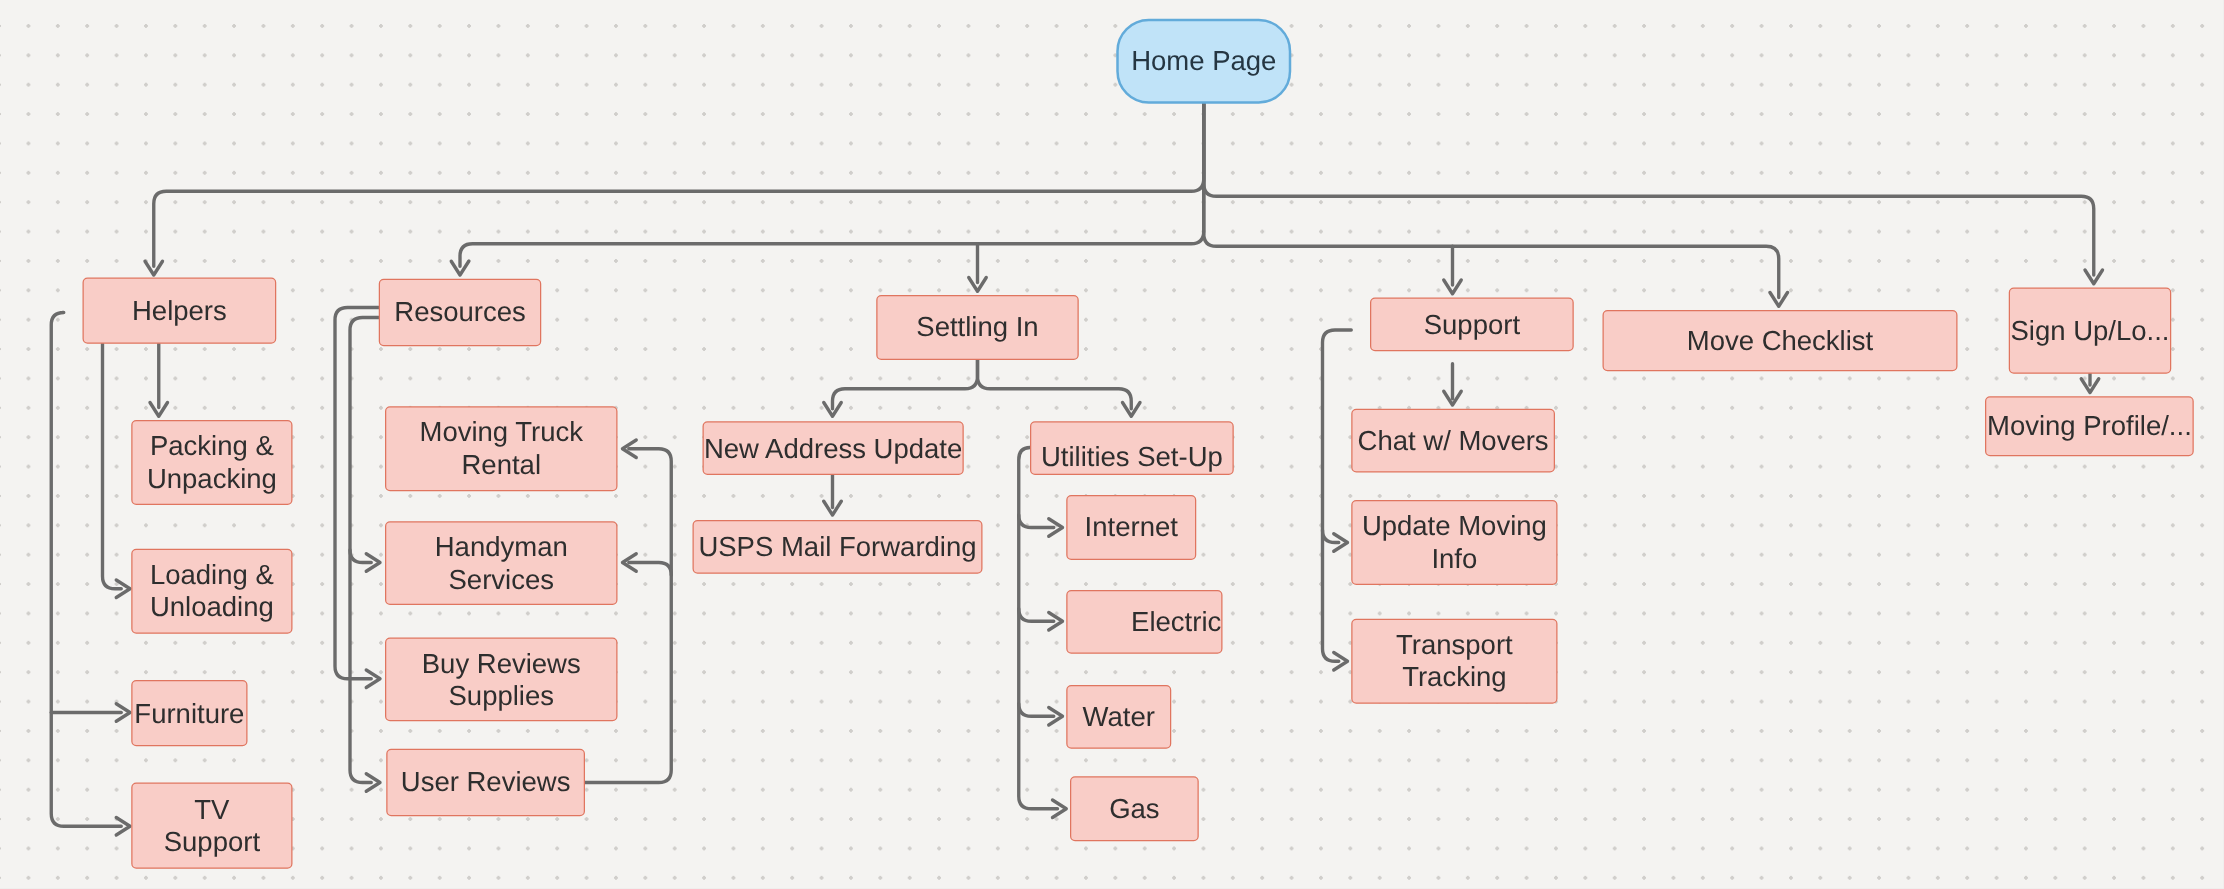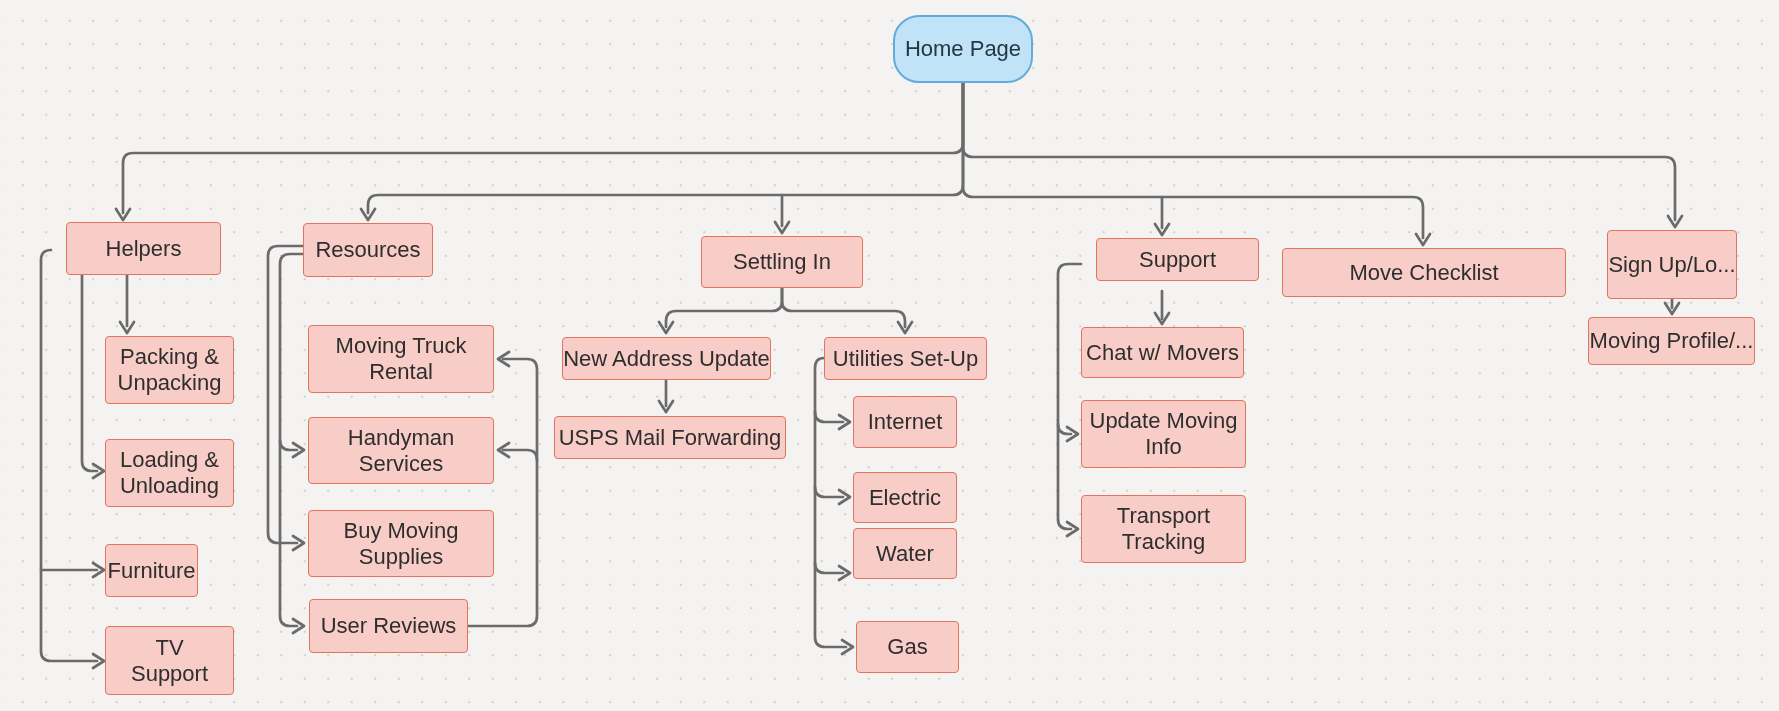--- a/index.html
+++ b/index.html
@@ -122,45 +122,45 @@
       </div>
       <div class="node" style="left: 308px; top: 325px; width: 186px; height: 68px;">
         <div class="ln">Moving Truck</div>
         <div class="ln">Rental</div>
       </div>
       <div class="node" style="left: 308px; top: 417px; width: 186px; height: 67px;">
         <div class="ln">Handyman</div>
         <div class="ln">Services</div>
       </div>
       <div class="node" style="left: 308px; top: 510px; width: 186px; height: 67px;">
-        <div class="ln">Buy Moving</div>
+        <div class="ln">Buy Reviews</div>
         <div class="ln">Supplies</div>
       </div>
       <div class="node" style="left: 309px; top: 599px; width: 159px; height: 54px;">
         <div class="ln">User Reviews</div>
       </div>
       <div class="node" style="left: 701px; top: 236px; width: 162px; height: 52px;">
         <div class="ln">Settling In</div>
       </div>
       <div class="node" style="left: 562px; top: 337px; width: 209px; height: 43px;">
         <div class="ln">New Address Update</div>
       </div>
       <div class="node" style="left: 554px; top: 416px; width: 232px; height: 43px;">
         <div class="ln">USPS Mail Forwarding</div>
       </div>
-      <div class="node" style="left: 824px; top: 337px; width: 163px; height: 43px;">
+      <div class="node" style="left: 824px; top: 337px; width: 163px; height: 43px; justify-content: flex-end;">
         <div class="ln">Utilities Set-Up</div>
       </div>
       <div class="node" style="left: 853px; top: 396px; width: 104px; height: 52px;">
         <div class="ln">Internet</div>
       </div>
-      <div class="node" style="left: 853px; top: 472px; width: 104px; height: 51px;">
+      <div class="node" style="left: 853px; top: 472px; width: 125px; height: 51px; align-items: flex-end;">
         <div class="ln">Electric</div>
       </div>
-      <div class="node" style="left: 853px; top: 528px; width: 104px; height: 51px;">
+      <div class="node" style="left: 853px; top: 548px; width: 84px; height: 51px;">
         <div class="ln">Water</div>
       </div>
       <div class="node" style="left: 856px; top: 621px; width: 103px; height: 52px;">
         <div class="ln">Gas</div>
       </div>
       <div class="node" style="left: 1081px; top: 238px; width: 163px; height: 43px; margin-left: 15px;">
         <div class="ln">Support</div>
       </div>
       <div class="node" style="left: 1081px; top: 327px; width: 163px; height: 51px;">
         <div class="ln">Chat w/ Movers</div>

